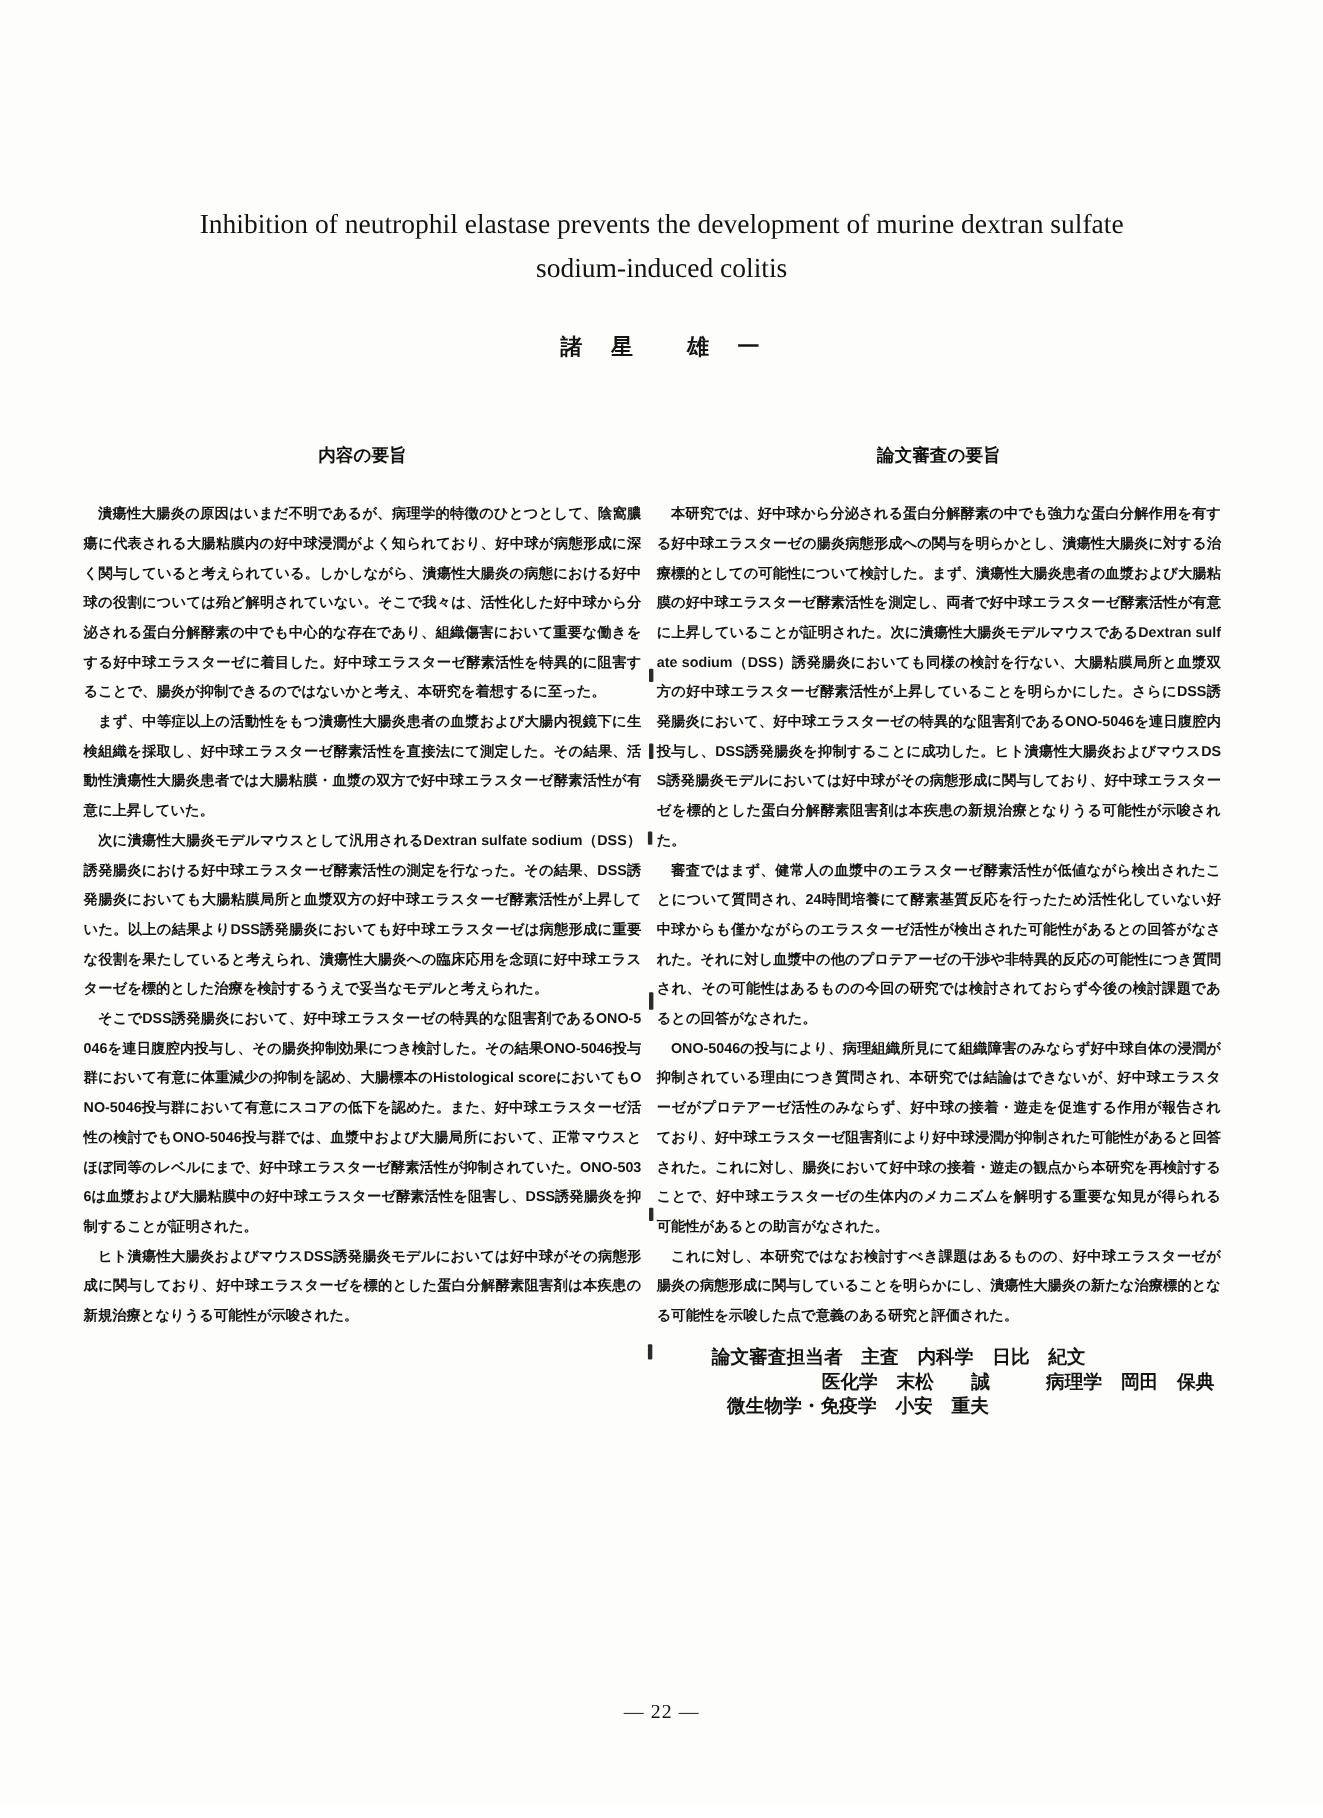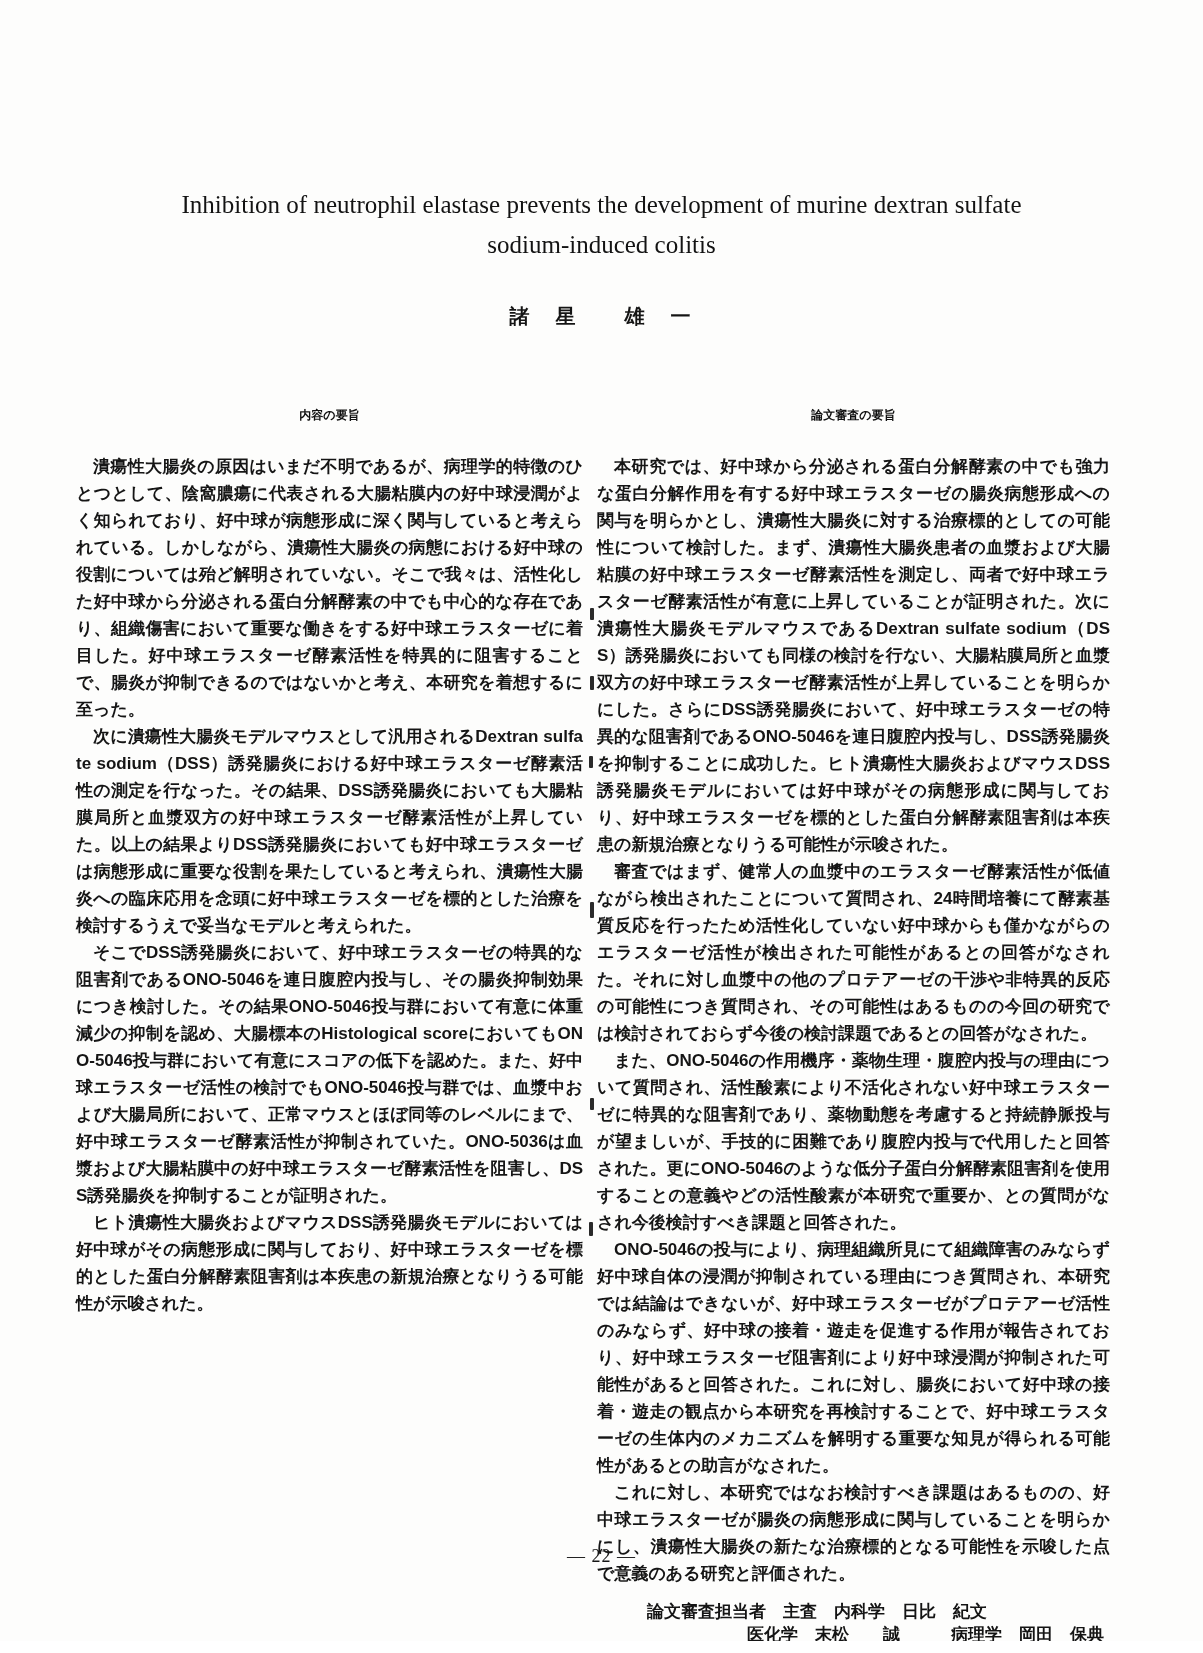--- a/index.html
+++ b/index.html
@@ -31,26 +31,26 @@
     letter-spacing:3px; color:#141414;font-family:Liberation Serif, serif;
   }
   
   .col {
     position:absolute; top:403px;
   }
   .col-left  { left:76px;  width:507px; }
   .col-right { left:597px; width:513px; }
   .col-heading {
     text-align:center;
-    font-size:12px; line-height:24px; font-weight:bold;
+    font-size:16px; line-height:24px; font-weight:bold;
     margin:0 0 26px 0; color:#101010;font-family:Liberation Serif, serif;
   }
   .body-text p {
     margin:0; padding:0;
-    font-size:17px; line-height:27px;
+    font-size:13px; line-height:27px;
     font-weight:600;
     text-align:justify; text-justify:inter-ideograph;
     text-indent:1em;
     color:#151515;
     word-break:break-all;
   }
   
   .committee { margin-top:4px; }
   .committee div {
     font-size:17px; line-height:22.5px; font-weight:600; color:#141414;
@@ -84,32 +84,32 @@
   <div class="title-block">
     <div class="title-en">Inhibition of neutrophil elastase prevents the development of murine dextran sulfate</div>
     <div class="title-en">sodium-induced colitis</div>
     <div class="author">諸　星　　雄　一</div>
   </div>
 
   <div class="col col-left">
     <h2 class="col-heading">内容の要旨</h2>
     <div class="body-text">
       <p>潰瘍性大腸炎の原因はいまだ不明であるが、病理学的特徴のひとつとして、陰窩膿瘍に代表される大腸粘膜内の好中球浸潤がよく知られており、好中球が病態形成に深く関与していると考えられている。しかしながら、潰瘍性大腸炎の病態における好中球の役割については殆ど解明されていない。そこで我々は、活性化した好中球から分泌される蛋白分解酵素の中でも中心的な存在であり、組織傷害において重要な働きをする好中球エラスターゼに着目した。好中球エラスターゼ酵素活性を特異的に阻害することで、腸炎が抑制できるのではないかと考え、本研究を着想するに至った。</p>
+      <p>まず、中等症以上の活動性をもつ潰瘍性大腸炎患者の血漿および大腸内視鏡下に生検組織を採取し、好中球エラスターゼ酵素活性を直接法にて測定した。その結果、活動性潰瘍性大腸炎患者では大腸粘膜・血漿の双方で好中球エラスターゼ酵素活性が有意に上昇していた。</p>
       <p>次に潰瘍性大腸炎モデルマウスとして汎用されるDextran sulfate sodium（DSS）誘発腸炎における好中球エラスターゼ酵素活性の測定を行なった。その結果、DSS誘発腸炎においても大腸粘膜局所と血漿双方の好中球エラスターゼ酵素活性が上昇していた。以上の結果よりDSS誘発腸炎においても好中球エラスターゼは病態形成に重要な役割を果たしていると考えられ、潰瘍性大腸炎への臨床応用を念頭に好中球エラスターゼを標的とした治療を検討するうえで妥当なモデルと考えられた。</p>
       <p>そこでDSS誘発腸炎において、好中球エラスターゼの特異的な阻害剤であるONO-5046を連日腹腔内投与し、その腸炎抑制効果につき検討した。その結果ONO-5046投与群において有意に体重減少の抑制を認め、大腸標本のHistological scoreにおいてもONO-5046投与群において有意にスコアの低下を認めた。また、好中球エラスターゼ活性の検討でもONO-5046投与群では、血漿中および大腸局所において、正常マウスとほぼ同等のレベルにまで、好中球エラスターゼ酵素活性が抑制されていた。ONO-5036は血漿および大腸粘膜中の好中球エラスターゼ酵素活性を阻害し、DSS誘発腸炎を抑制することが証明された。</p>
       <p>ヒト潰瘍性大腸炎およびマウスDSS誘発腸炎モデルにおいては好中球がその病態形成に関与しており、好中球エラスターゼを標的とした蛋白分解酵素阻害剤は本疾患の新規治療となりうる可能性が示唆された。</p>
     </div>
   </div>
 
   <div class="col col-right">
     <h2 class="col-heading">論文審査の要旨</h2>
     <div class="body-text">
       <p>本研究では、好中球から分泌される蛋白分解酵素の中でも強力な蛋白分解作用を有する好中球エラスターゼの腸炎病態形成への関与を明らかとし、潰瘍性大腸炎に対する治療標的としての可能性について検討した。まず、潰瘍性大腸炎患者の血漿および大腸粘膜の好中球エラスターゼ酵素活性を測定し、両者で好中球エラスターゼ酵素活性が有意に上昇していることが証明された。次に潰瘍性大腸炎モデルマウスであるDextran sulfate sodium（DSS）誘発腸炎においても同様の検討を行ない、大腸粘膜局所と血漿双方の好中球エラスターゼ酵素活性が上昇していることを明らかにした。さらにDSS誘発腸炎において、好中球エラスターゼの特異的な阻害剤であるONO-5046を連日腹腔内投与し、DSS誘発腸炎を抑制することに成功した。ヒト潰瘍性大腸炎およびマウスDSS誘発腸炎モデルにおいては好中球がその病態形成に関与しており、好中球エラスターゼを標的とした蛋白分解酵素阻害剤は本疾患の新規治療となりうる可能性が示唆された。</p>
       <p>審査ではまず、健常人の血漿中のエラスターゼ酵素活性が低値ながら検出されたことについて質問され、24時間培養にて酵素基質反応を行ったため活性化していない好中球からも僅かながらのエラスターゼ活性が検出された可能性があるとの回答がなされた。それに対し血漿中の他のプロテアーゼの干渉や非特異的反応の可能性につき質問され、その可能性はあるものの今回の研究では検討されておらず今後の検討課題であるとの回答がなされた。</p>
-      <p>また、ONO-5046の作用機序・薬物生理・腹腔内投与の理由について質問され、活性酸素により不活化されない好中球エラスターゼに特異的な阻害剤であり、薬物動態を考慮すると持続静脈投与が望ましいが、手技的に困難であり腹腔内投与で代用したと回答された。更にONO-5046のような低分子蛋白分解酵素阻害剤を使用することの意義やどの活性酸素が本研究で重要か、との質問がなされ今後検討すべき課題と回答された。</p>
       <p>ONO-5046の投与により、病理組織所見にて組織障害のみならず好中球自体の浸潤が抑制されている理由につき質問され、本研究では結論はできないが、好中球エラスターゼがプロテアーゼ活性のみならず、好中球の接着・遊走を促進する作用が報告されており、好中球エラスターゼ阻害剤により好中球浸潤が抑制された可能性があると回答された。これに対し、腸炎において好中球の接着・遊走の観点から本研究を再検討することで、好中球エラスターゼの生体内のメカニズムを解明する重要な知見が得られる可能性があるとの助言がなされた。</p>
       <p>これに対し、本研究ではなお検討すべき課題はあるものの、好中球エラスターゼが腸炎の病態形成に関与していることを明らかにし、潰瘍性大腸炎の新たな治療標的となる可能性を示唆した点で意義のある研究と評価された。</p>
     </div>
     <div class="committee">
       <div class="cm-0">論文審査担当者　主査　内科学　日比　紀文</div>
       <div class="cm-1">医化学　末松　　誠　　　病理学　岡田　保典</div>
       <div class="cm-2">微生物学・免疫学　小安　重夫</div>
 
     </div>
 

